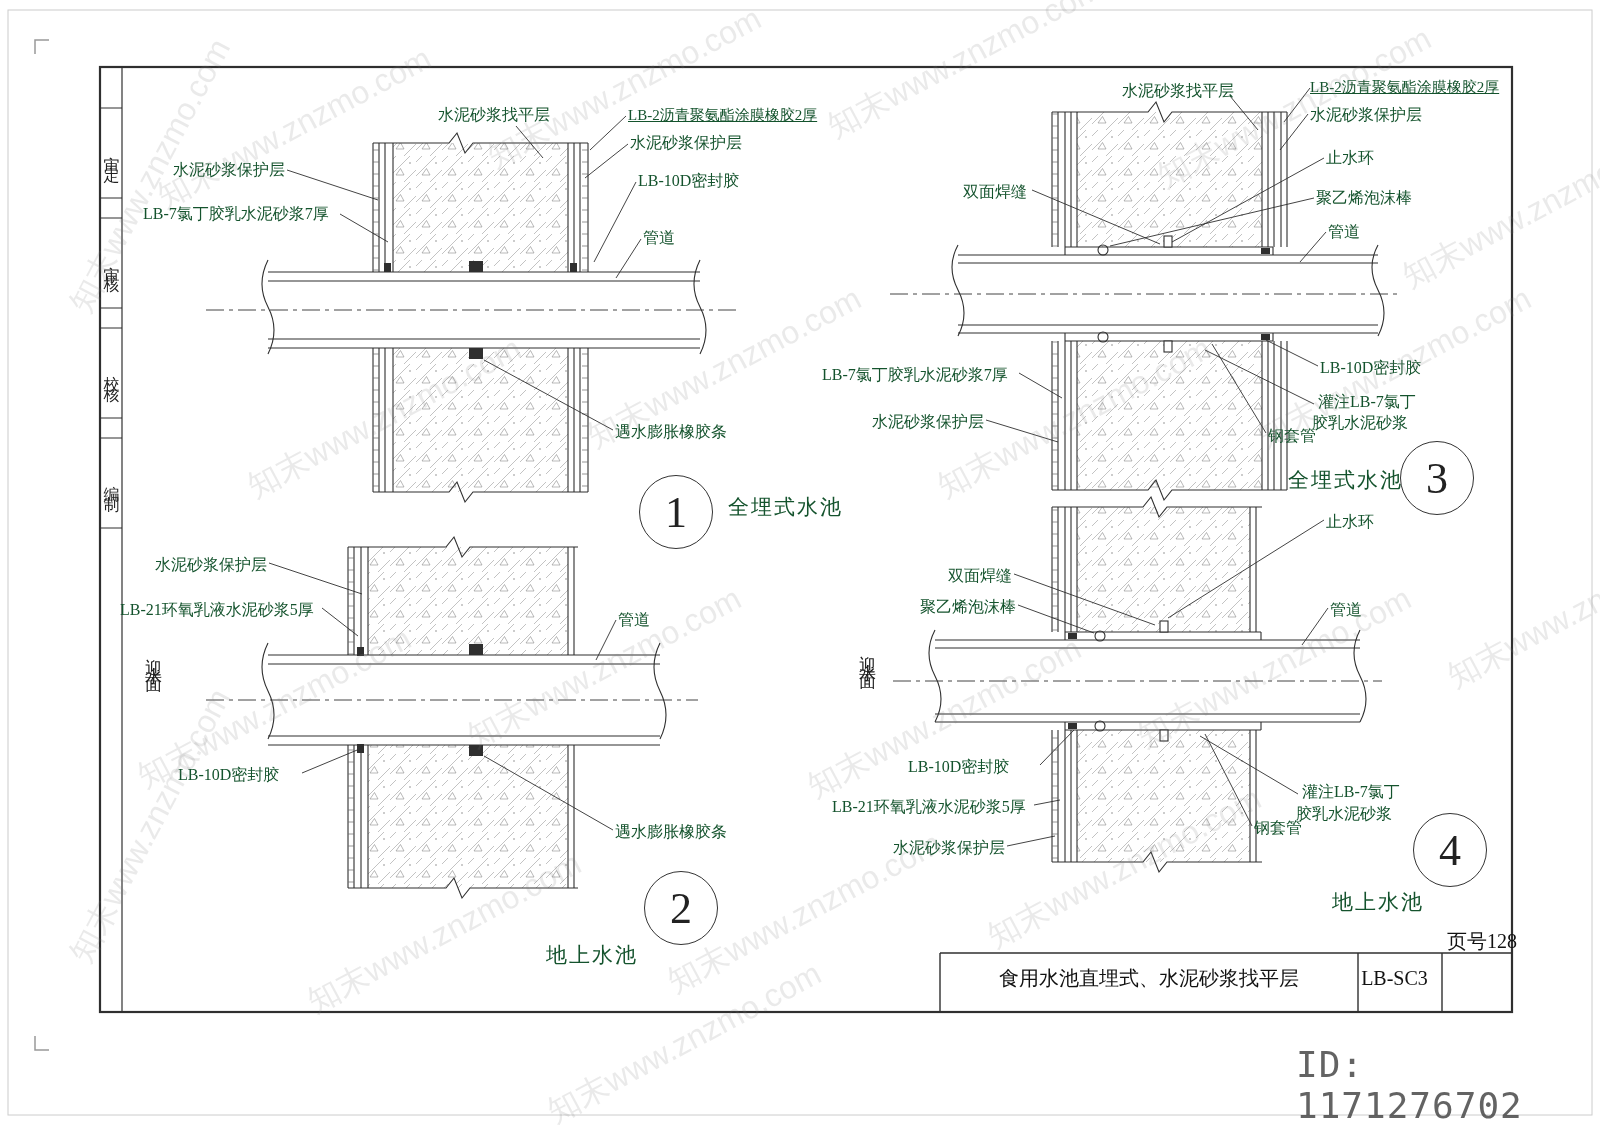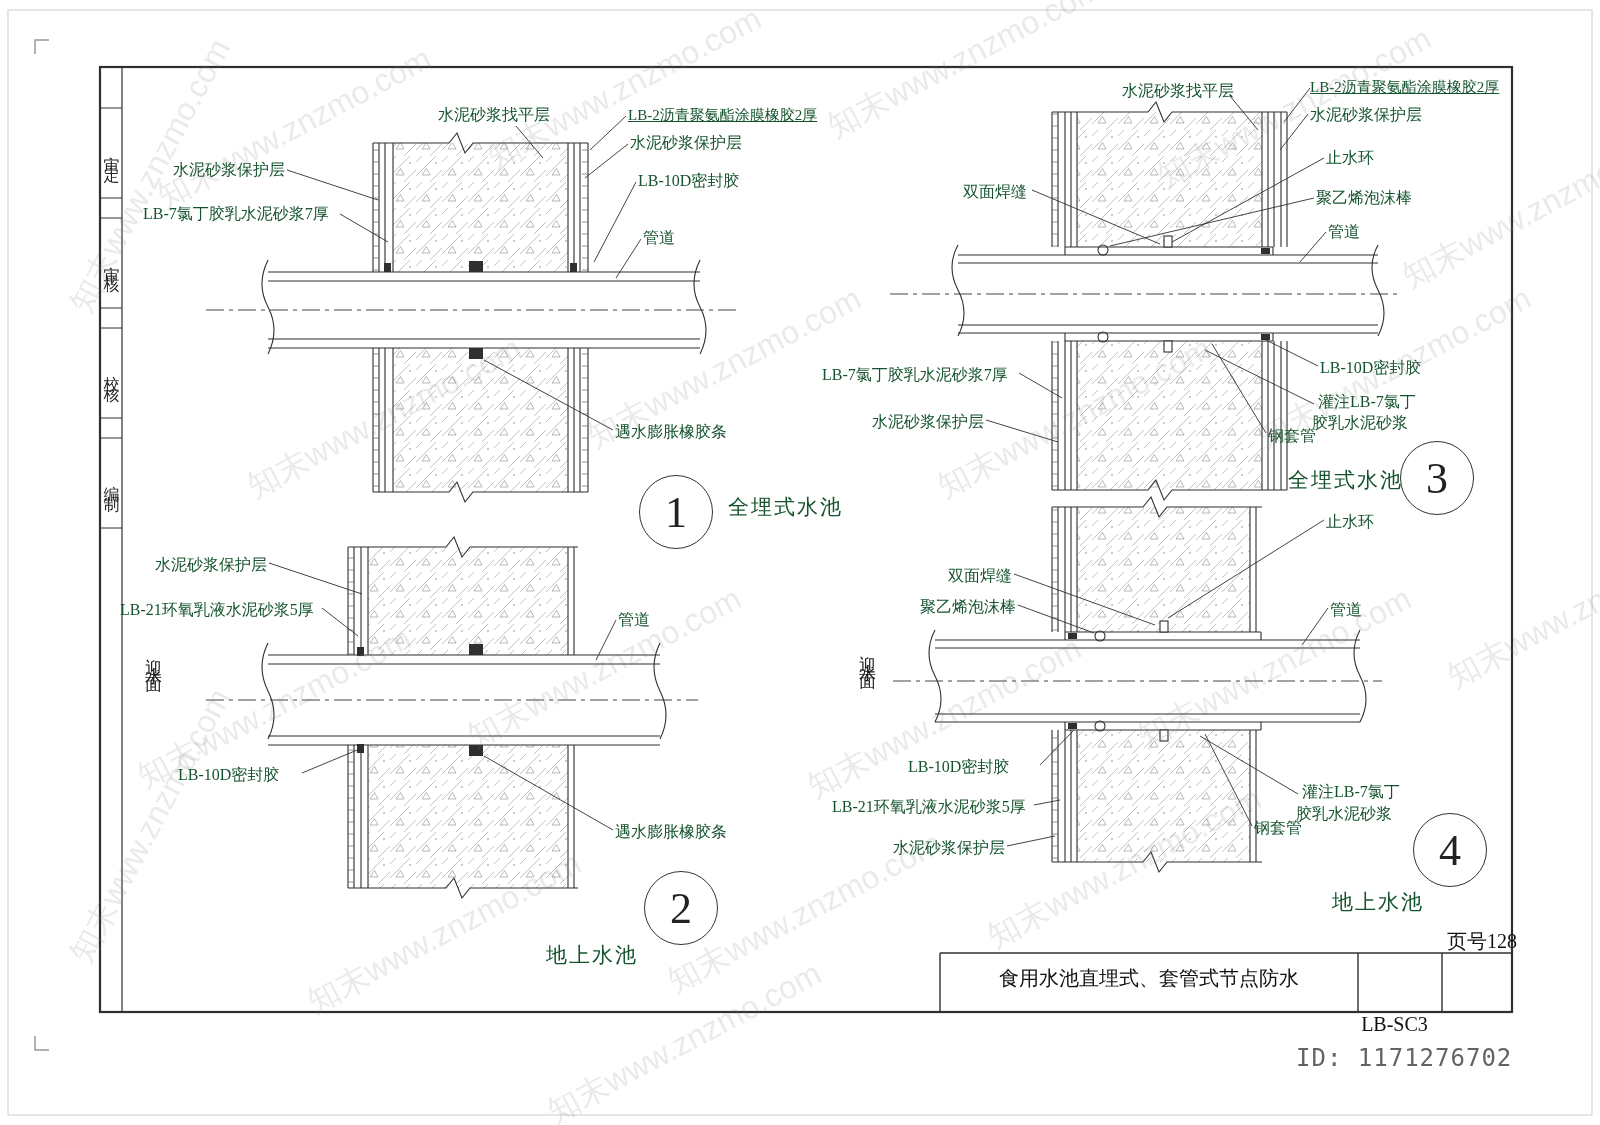--- a/index.html
+++ b/index.html
@@ -18,21 +18,21 @@
         display:flex;align-items:center;justify-content:center;font-size:44px;color:#222;background:transparent;}
   .tb{position:absolute;height:46px;display:flex;align-items:center;justify-content:center;
       font-size:20px;color:#111;white-space:nowrap;}
   .wm{position:absolute;font-family:"Liberation Sans","DejaVu Sans",sans-serif;font-size:32px;
       color:rgba(125,125,125,0.16);white-space:nowrap;transform:rotate(-28deg);
       transform-origin:left top;pointer-events:none;}
   .wmv{transform:rotate(-62deg);}
   .logo{position:absolute;left:1388px;top:936px;font-size:100px;font-weight:bold;line-height:1;
         color:rgba(80,80,80,0.45);pointer-events:none;}
   .id-text{position:absolute;left:1296px;top:1044px;font-family:"DejaVu Sans Mono","Liberation Mono",monospace;
-        font-size:24px;color:rgba(60,60,60,0.8);letter-spacing:1px;pointer-events:none;}
+        font-size:36px;color:rgba(60,60,60,0.8);letter-spacing:1px;pointer-events:none;}
 </style>
 </head>
 <body>
 
 <div class="sheet">
 
 <svg width="1600" height="1125" viewBox="0 0 1600 1125">
   <defs>
     <pattern id="conc" width="26" height="26" patternUnits="userSpaceOnUse">
       <path d="M-6,26 L26,-6 M7,33 L33,7 M-13,19 L19,-13" stroke="#9a9a9a" stroke-width="0.6" fill="none"></path>
@@ -268,22 +268,22 @@
 <div class="vlbl" style="left:856px;top:642px">迎水面</div>
 <span class="lbl" style="left:908px;top:758px">LB-10D密封胶</span>
 <span class="lbl" style="left:832px;top:798px">LB-21环氧乳液水泥砂浆5厚</span>
 <span class="lbl" style="left:893px;top:839px">水泥砂浆保护层</span>
 <span class="lbl" style="left:1302px;top:783px">灌注LB-7氯丁</span>
 <span class="lbl" style="left:1296px;top:805px">胶乳水泥砂浆</span>
 <span class="lbl" style="left:1254px;top:819px">钢套管</span>
 <span class="lbl cap" style="left:1332px;top:891px">地上水池</span>
 <div class="num-circle" style="left:1413px;top:813px">4</div>
 
-<div class="tb" style="left:942px;top:955px;width:414px">食用水池直埋式、套管式节点防水</div>
-<div class="tb" style="left:1360px;top:1001px;width:69px">LB-SC3</div>
+<div class="tb" style="left:942px;top:955px;width:414px">食用水池直埋式、水泥砂浆找平层</div>
+<div class="tb" style="left:1360px;top:955px;width:69px">LB-SC3</div>
 <div class="tb" style="left:1444px;top:918px;width:76px">页号128</div>
 
 <div>
   <span class="wm wmv" style="left:60px;top:300px">知末www.znzmo.com</span>
   <span class="wm" style="left:150px;top:180px">知末www.znzmo.com</span>
   <span class="wm" style="left:480px;top:140px">知末www.znzmo.com</span>
   <span class="wm" style="left:820px;top:110px">知末www.znzmo.com</span>
   <span class="wm" style="left:1150px;top:160px">知末www.znzmo.com</span>
   <span class="wm" style="left:1395px;top:260px">知末www.znzmo.com</span>
   <span class="wm" style="left:240px;top:470px">知末www.znzmo.com</span>

